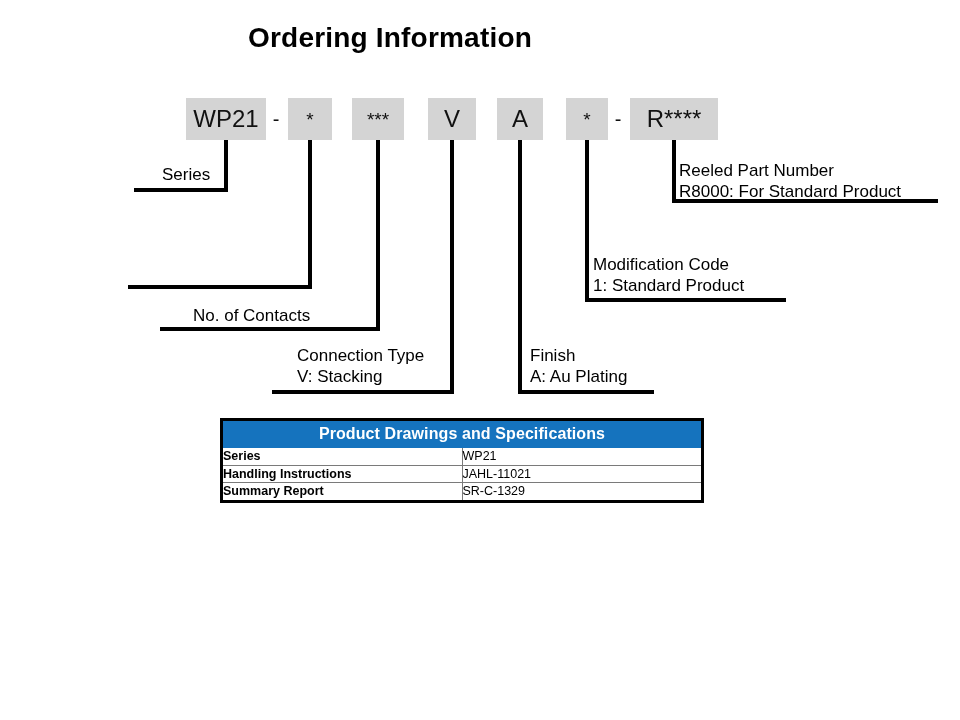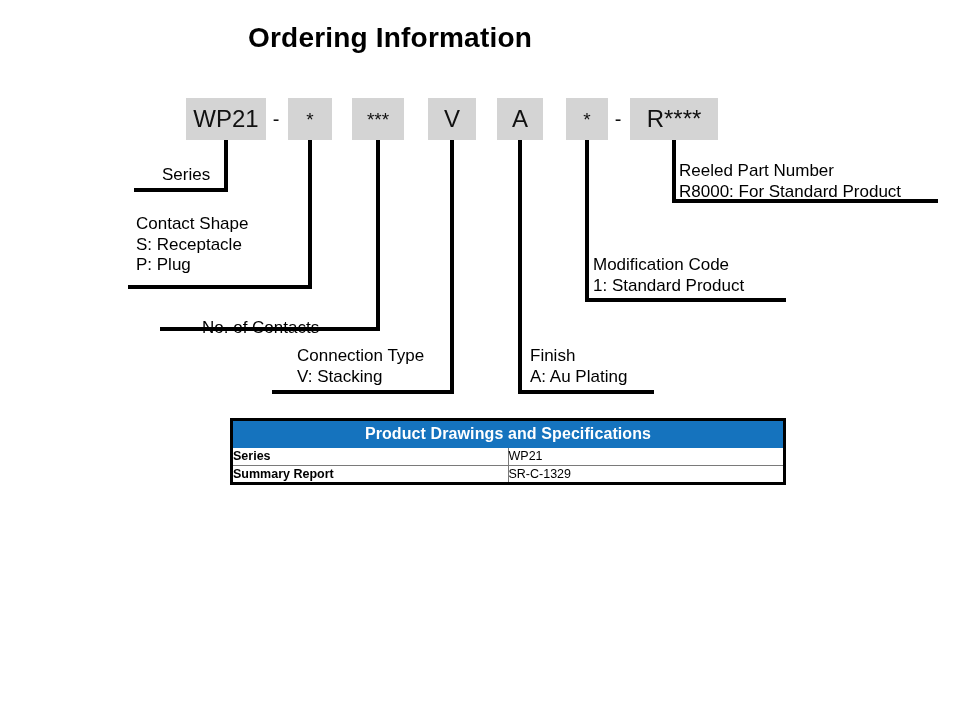--- a/index.html
+++ b/index.html
@@ -42,21 +42,21 @@
 
   
   .callout{
     position:absolute;
     font-size:17px;line-height:1.22;
     color:#000;white-space:pre;
   }
 
   
   #spec-table{
-    position:absolute;left:230px;top:418px;width:556px;
+    position:absolute;left:220px;top:418px;width:484px;
     border:3px solid #000;
     border-collapse:collapse;
     background:#fff;
     table-layout:fixed;
   }
   #spec-table th,#spec-table td{
     border:1px solid #7a7a7a;
     padding:0;
     vertical-align:middle;
   }
@@ -116,25 +116,22 @@
       <path d="M520,140 L520,392 L654,392"></path>
 
       <path d="M587,140 L587,300 L786,300"></path>
 
       <path d="M674,140 L674,201 L938,201"></path>
     </g>
   </svg>
 
   <div class="callout" style="left:162px;top:165px;">Series</div>
 
-  <div class="callout" style="left:136px;top:214px;">Contact Shape
-S: Receptacle
-P: Plug</div>
 
-  <div class="callout" style="left:202px;top:306px;margin-top:12px;">No. of Contacts</div>
+  <div class="callout" style="left:193px;top:306px;">No. of Contacts</div>
 
   <div class="callout" style="left:530px;top:346px;">Finish
 A: Au Plating</div>
 
   <div class="callout" style="left:297px;top:346px;">Connection Type
 V: Stacking</div>
 
   <div class="callout" style="left:593px;top:255px;">Modification Code
 1: Standard Product</div>
 
@@ -146,19 +143,23 @@
       <tr>
         <th colspan="2">Product Drawings and Specifications</th>
       </tr>
     </thead>
     <tbody>
       <tr>
         <td class="t-label">Series</td>
         <td class="t-value">WP21</td>
       </tr>
       <tr>
+        <td class="t-label">Handling Instructions</td>
+        <td class="t-value">JAHL-11021</td>
+      </tr>
+      <tr>
         <td class="t-label">Summary  Report</td>
         <td class="t-value">SR-C-1329</td>
       </tr>
     </tbody>
   </table>
 
 </div>
 
 </body></html>

